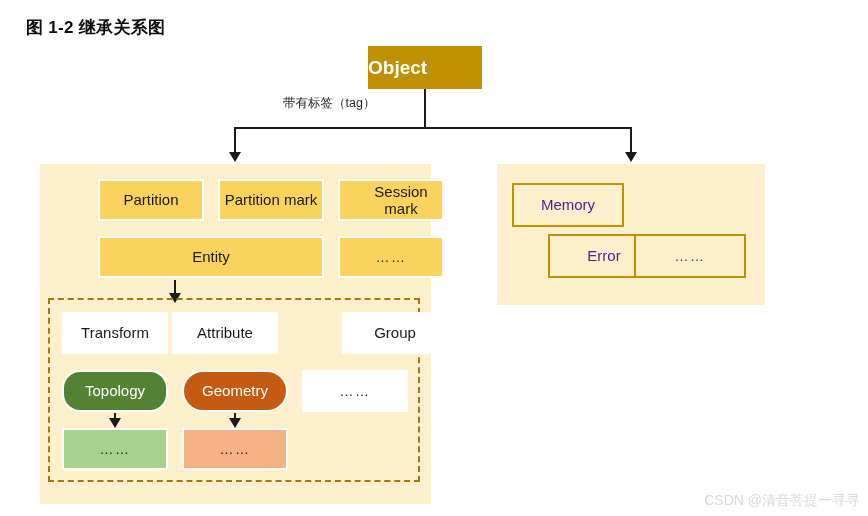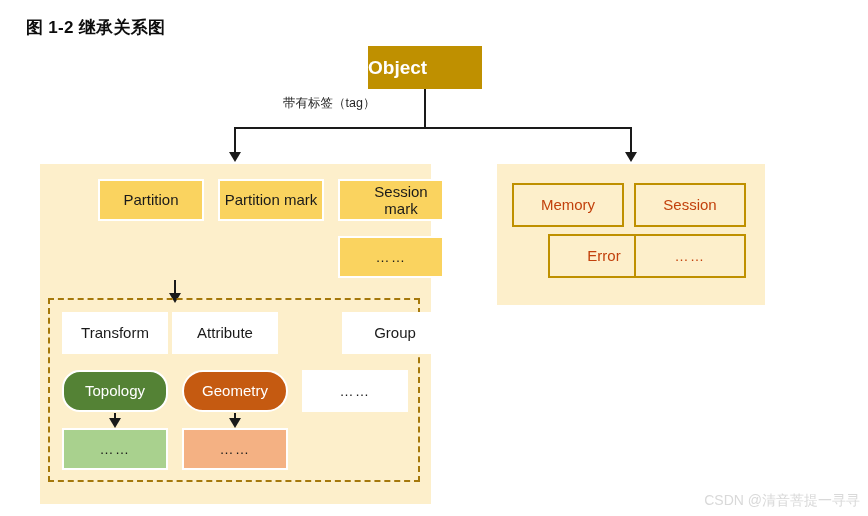--- a/index.html
+++ b/index.html
@@ -100,21 +100,21 @@
     border: 2px solid #ffffff;
   }
   .node.yellow { background: #fad35f; color: #1a1a1a; margin-left: 36px; }
   .node.white  { background: #ffffff; color: #1a1a1a; }
   .node.green  { background: #548235; color: #ffffff; }
   .node.orange { background: #c55a11; color: #ffffff; border-radius: 21px; }
   .node.lgreen { background: #a9d18e; color: #1a1a1a; }
   .node.lorange{ background: #f4b183; color: #1a1a1a; }
   .node.outline{
     background: #fdefcb;
-    color: #c2410c;
+    color: #4c1d95;
     border: 2px solid #bf9000;
   }
   .node .dots { letter-spacing: 1.5px; font-size: 14px; }
 
   
   #n-partition      { left: 62px;  top: 179px; width: 106px; height: 42px; }
   #n-partition-mark { left: 182px; top: 179px; width: 106px; height: 42px; }
   #n-session-mark   { left: 302px; top: 179px; width: 106px; height: 42px; padding-left: 20px; }
   
   #n-entity         { left: 62px;  top: 236px; width: 226px; height: 42px; }
@@ -205,20 +205,23 @@
   <div id="n-partition" class="node yellow">
     <span>Partition</span>
   </div>
   <div id="n-partition-mark" class="node yellow">
     <span>Partition mark</span>
   </div>
   <div id="n-session-mark" class="node yellow">
     <span>Session mark</span>
   </div>
 
+  <div id="n-entity" class="node yellow">
+    <span>Entity</span>
+  </div>
   <div id="n-dots-top" class="node yellow">
     <span class="dots">……</span>
   </div>
 
   <div id="arrow-entity" class="small-arrow"></div>
 
   <div id="dashed-group"></div>
 
   <div id="n-transform" class="node white">
     <span>Transform</span>
@@ -248,23 +251,20 @@
   </div>
   <div id="n-geometry-sub" class="node lorange">
     <span class="dots">……</span>
   </div>
 
   <div id="panel-right" class="panel"></div>
 
   <div id="n-memory" class="node outline">
     <span>Memory</span>
   </div>
-  <div id="n-session" class="node outline">
-    <span>Session</span>
-  </div>
   <div id="n-error" class="node outline">
     <span>Error</span>
   </div>
   <div id="n-dots-right" class="node outline">
     <span class="dots">……</span>
   </div>
 
   <div id="watermark">CSDN @清音菩提一寻寻</div>
 
 </div>

